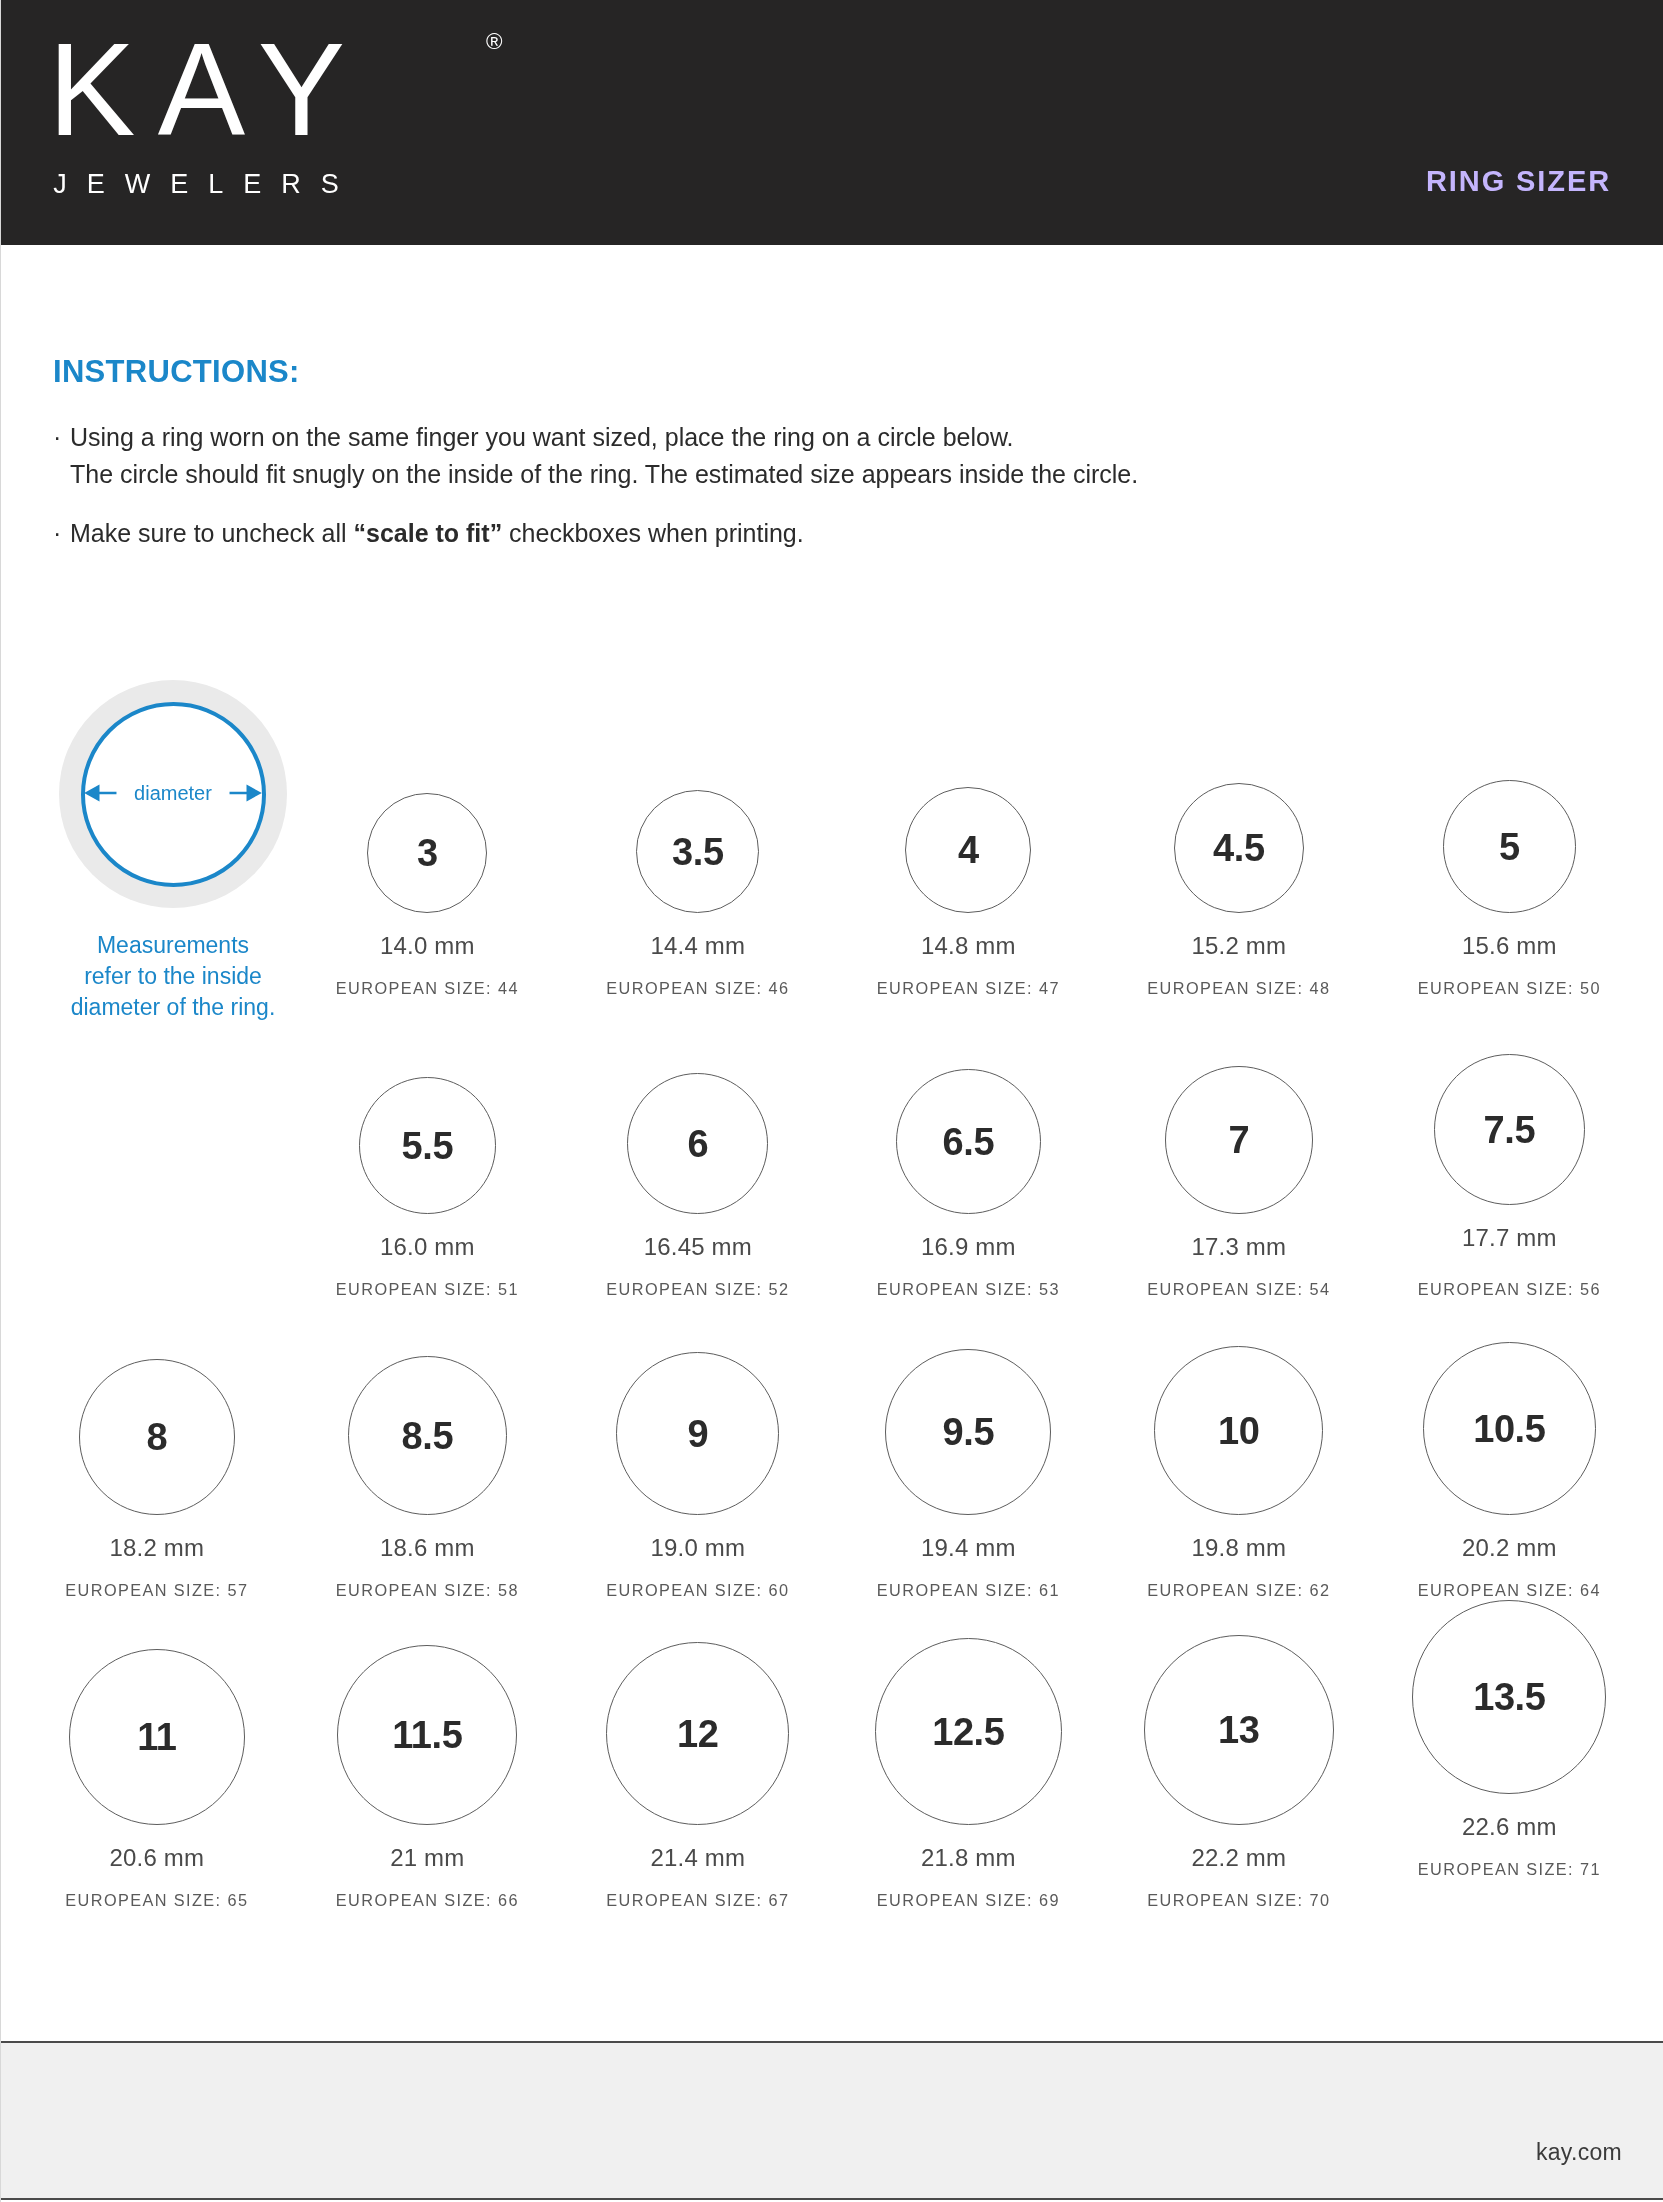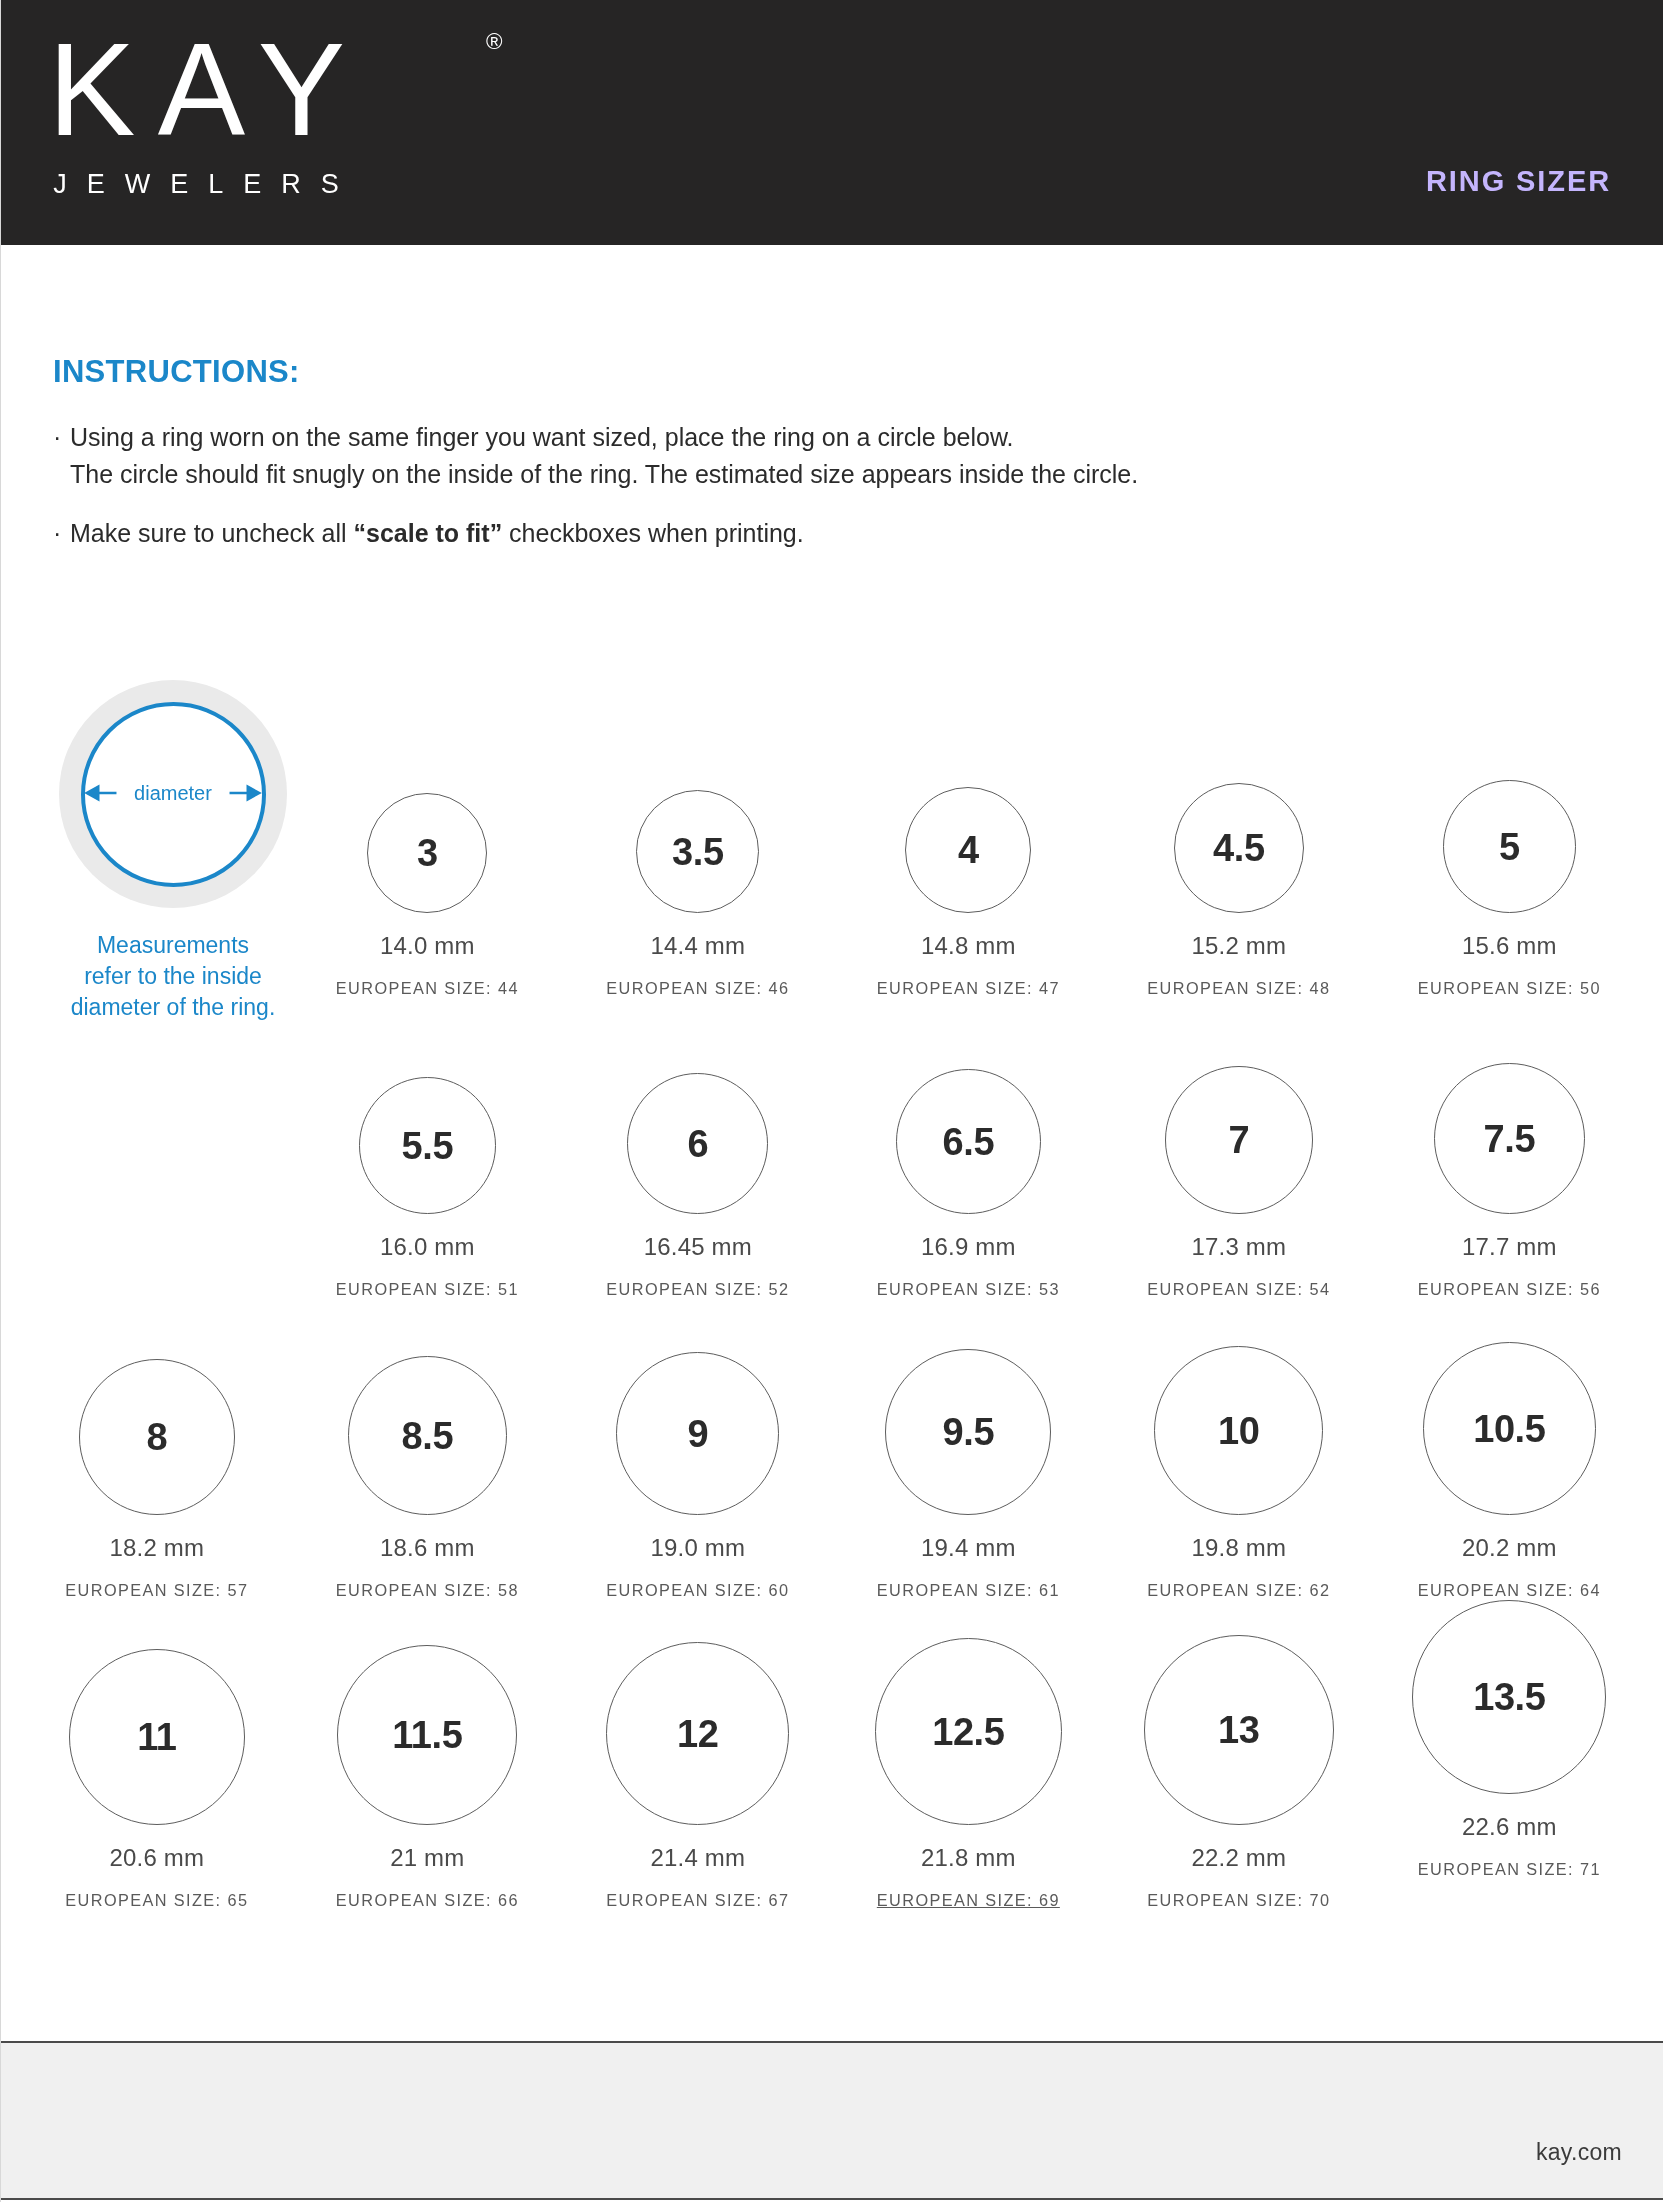--- a/index.html
+++ b/index.html
@@ -384,21 +384,21 @@
         <div class="mm-label" style="margin-top: 19px;">17.3 mm</div>
         <div class="eu-label" style="margin-top: 19px;">EUROPEAN SIZE: 54</div>
       </div>
       <div class="cell" style="height: 301px; justify-content: flex-end;">
         <div class="circle-slot">
           <div class="ring-circle" style="width: 151px; height: 151px;">
             <span class="ring-size-num">7.5</span>
           </div>
         </div>
         <div class="mm-label" style="margin-top: 19px;">17.7 mm</div>
-        <div class="eu-label" style="margin-top: 19px;">EUROPEAN SIZE: 56</div>
+        <div class="eu-label" style="margin-top: 28px;">EUROPEAN SIZE: 56</div>
       </div>
       <div class="cell" style="height: 301px; justify-content: flex-end;">
         <div class="circle-slot">
           <div class="ring-circle" style="width: 156px; height: 156px;">
             <span class="ring-size-num">8</span>
           </div>
         </div>
         <div class="mm-label" style="margin-top: 19px;">18.2 mm</div>
         <div class="eu-label" style="margin-top: 19px;">EUROPEAN SIZE: 57</div>
       </div>
@@ -474,21 +474,21 @@
         <div class="mm-label" style="margin-top: 19px;">21.4 mm</div>
         <div class="eu-label" style="margin-top: 19px;">EUROPEAN SIZE: 67</div>
       </div>
       <div class="cell" style="height: 310px; justify-content: flex-end;">
         <div class="circle-slot">
           <div class="ring-circle" style="width: 187px; height: 187px;">
             <span class="ring-size-num">12.5</span>
           </div>
         </div>
         <div class="mm-label" style="margin-top: 19px;">21.8 mm</div>
-        <div class="eu-label" style="margin-top: 19px; text-decoration: underline;">EUROPEAN SIZE: 69</div>
+        <div class="eu-label" style="margin-top: 19px;">EUROPEAN SIZE: 69</div>
       </div>
       <div class="cell" style="height: 310px; justify-content: flex-end;">
         <div class="circle-slot">
           <div class="ring-circle" style="width: 190px; height: 190px;">
             <span class="ring-size-num">13</span>
           </div>
         </div>
         <div class="mm-label" style="margin-top: 19px;">22.2 mm</div>
         <div class="eu-label" style="margin-top: 19px;">EUROPEAN SIZE: 70</div>
       </div>

